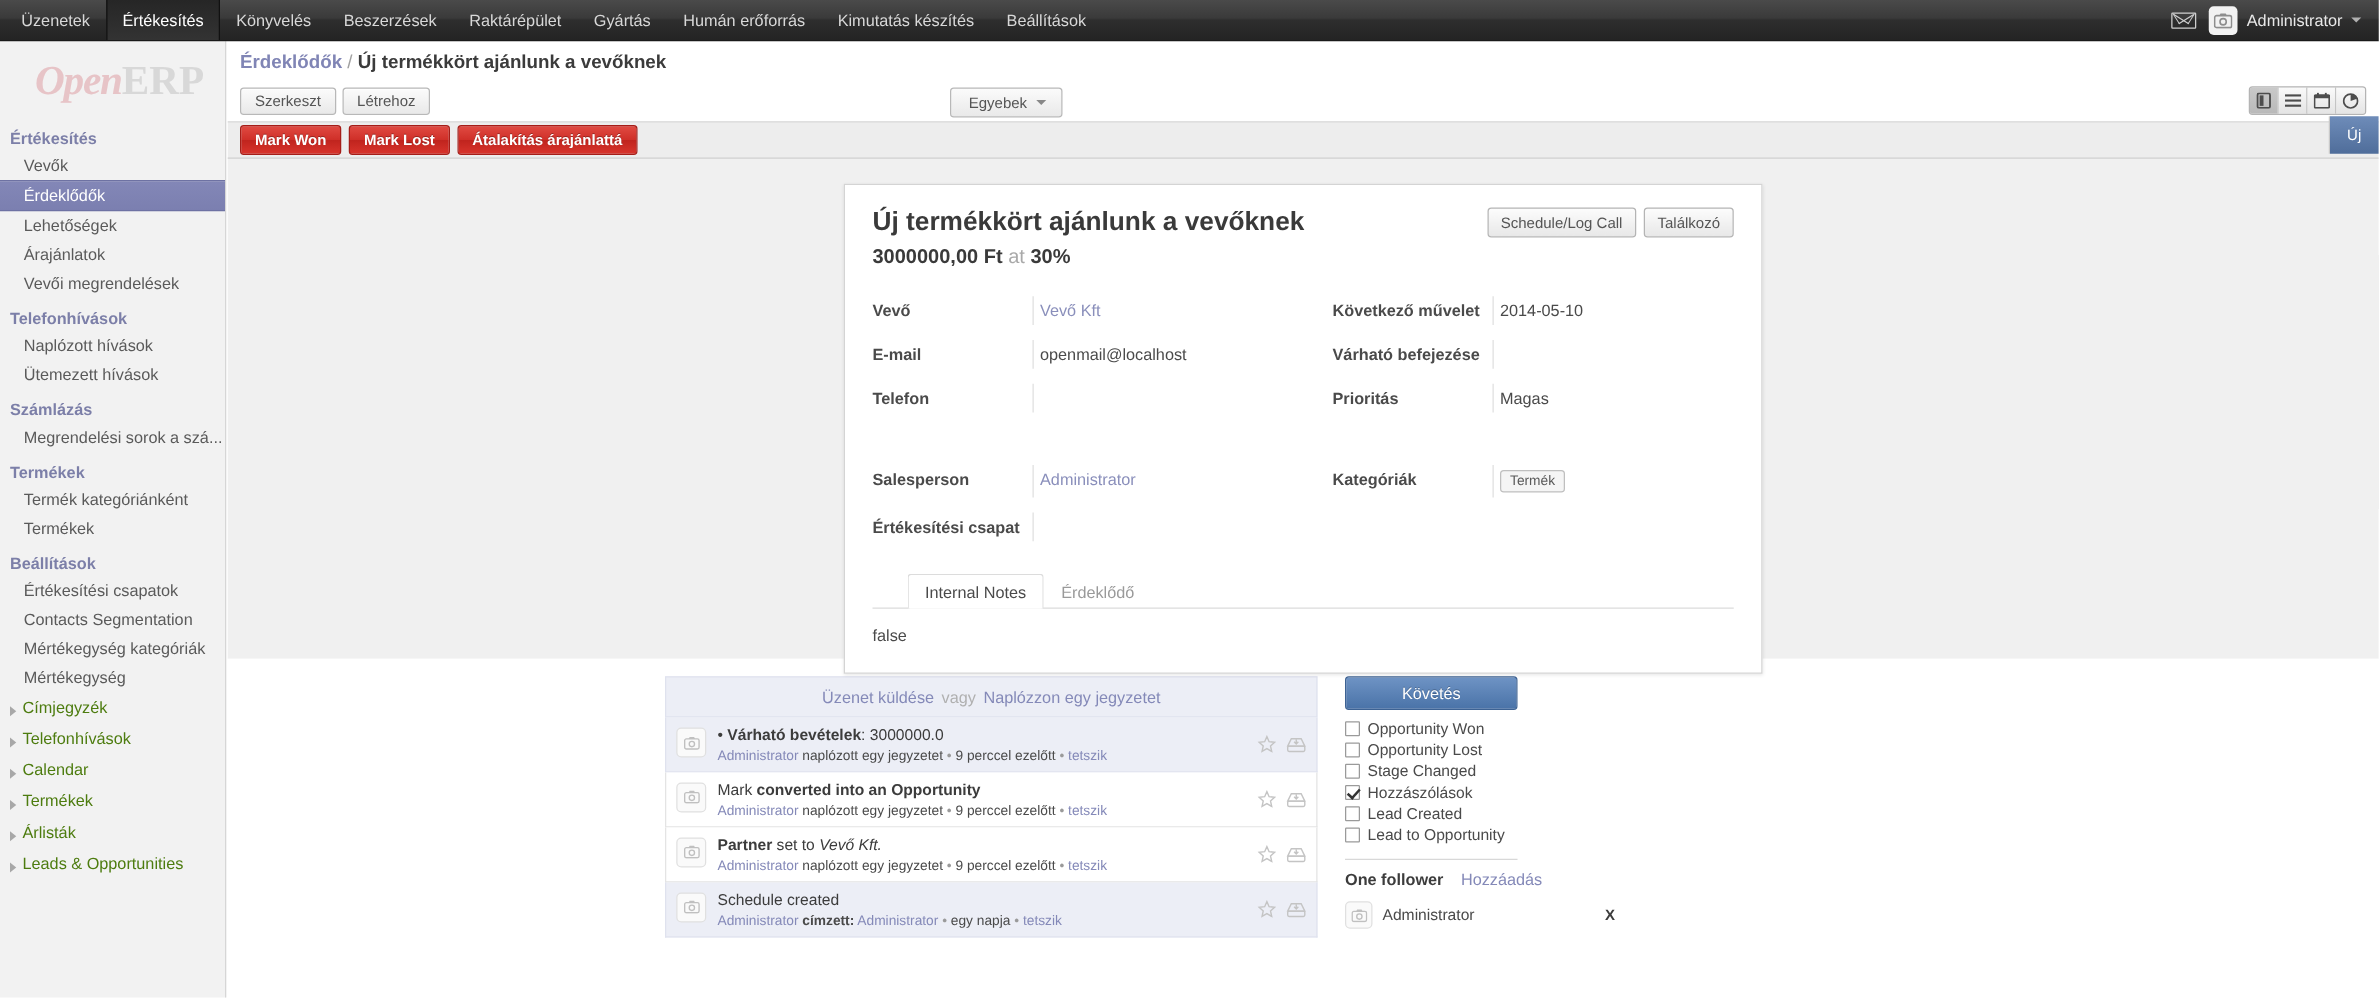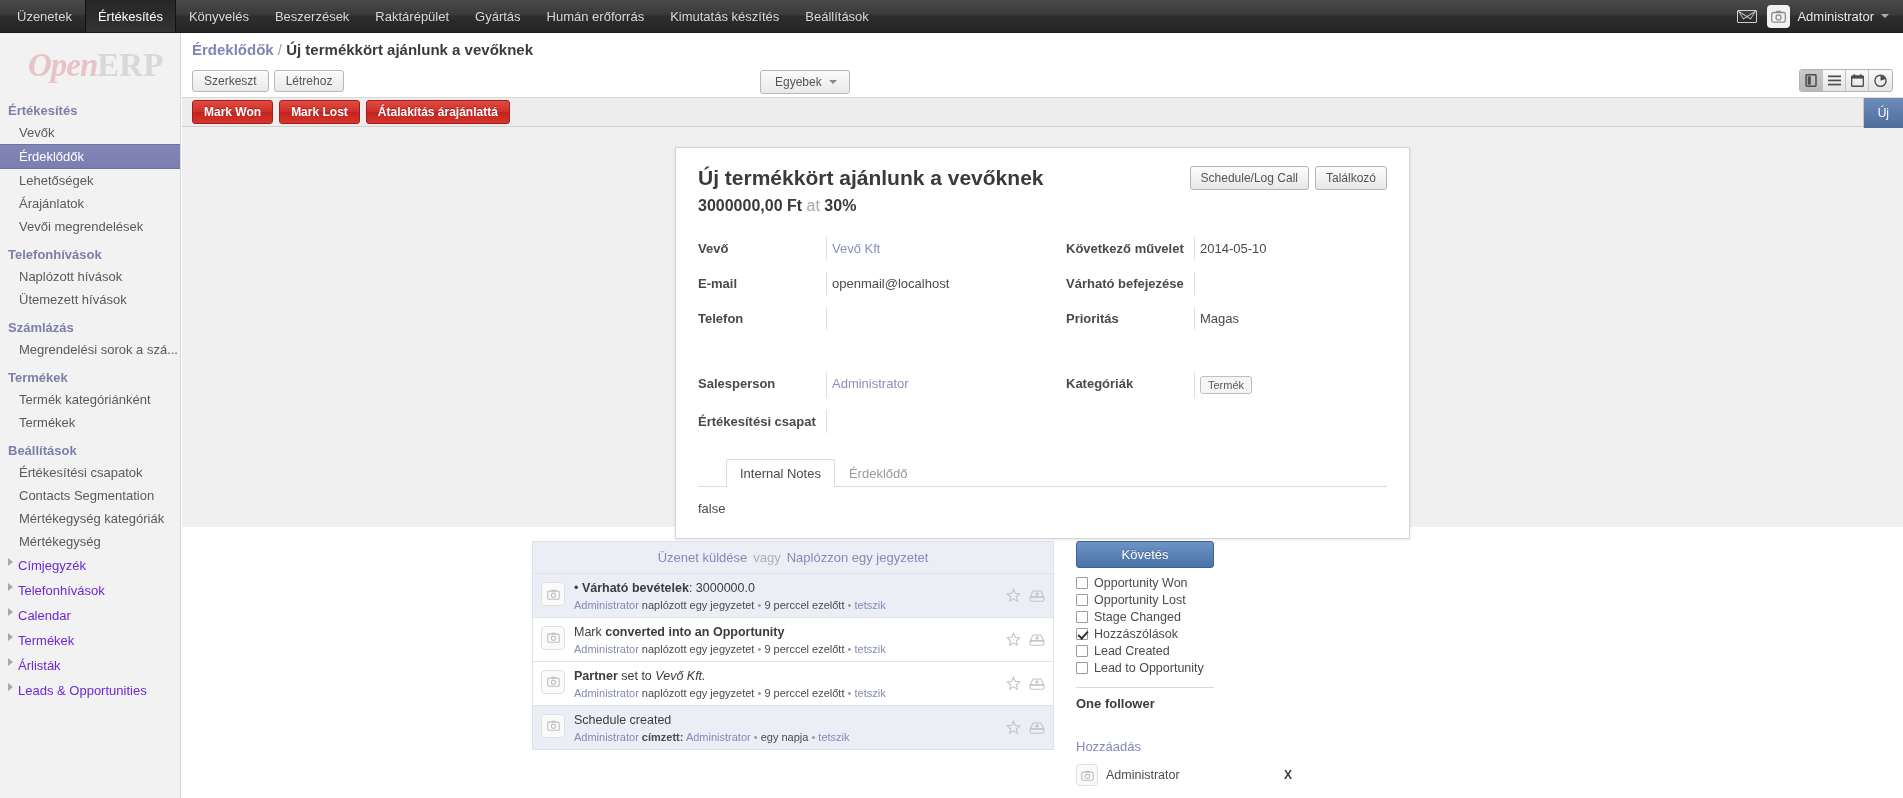--- a/index.html
+++ b/index.html
@@ -96,22 +96,22 @@
     overflow: hidden; text-overflow: ellipsis;
   }
   .nav-link.selected {
     background: linear-gradient(to bottom, #8387b7, #7b7fb0);
     color: #ffffff;
     border-top: 1px solid #6e72a3;
     border-bottom: 1px solid #6e72a3;
     padding-left: 19px;
   }
   .nav-toggle {
-    padding: 5px 0 5px 8px; font-size: 13px; color: #6d28d9;
-    cursor: pointer; display: flex; align-items: flex-start; gap: 5px;
+    padding: 5px 0 5px 8px; font-size: 13px; color: #4d7c0f;
+    cursor: pointer; display: flex; align-items: flex-end; gap: 5px;
   }
   .tri-right {
     width: 0; height: 0; border-top: 4px solid transparent;
     border-bottom: 4px solid transparent; border-left: 5px solid #a8a8a8;
     flex: none;
   }
 
   
   #content {
     position: absolute; top: 33px; left: 182px;
@@ -173,21 +173,21 @@
   }
   .btn-red {
     background: linear-gradient(to bottom, #e04a42 0%, #cf2f28 50%, #c0241e 51%, #d8342c 100%);
     border: 1px solid #a51d18; border-radius: 3px;
     color: #fff; font-size: 12px; font-weight: bold;
     padding: 4px 11px; margin-right: 6px; cursor: pointer;
     text-shadow: 0 -1px 0 rgba(0,0,0,0.3);
   }
   #stage-chip {
     position: absolute; right: 0; top: 0; height: 20px;
-    display: flex; align-items: flex-start;
+    display: flex; align-items: center;
   }
   .stage-item {
     height: 30px; display: flex; align-items: center; padding: 0 14px;
     font-size: 12px; color: #fff;
     background: linear-gradient(to bottom, #6e8cb9, #4f6d9a);
     border-left: 1px solid #c9c9c9;
     cursor: pointer;
   }
 
   
@@ -286,21 +286,21 @@
     width: 12px; height: 12px; border: 1px solid #9a9a9a;
     background: #fff; display: inline-block; flex: none;
     position: relative; border-radius: 1px;
   }
   .cbox.checked:after {
     content: ""; position: absolute; left: 3px; top: 0px;
     width: 4px; height: 8px; border: solid #333;
     border-width: 0 2px 2px 0; transform: rotate(42deg);
   }
   #follow-divider { border-top: 1px solid #d8d8d8; margin: 12px 0 8px 0; width: 138px; }
-  #follow-head { font-size: 13px; color: #3c3c3c; font-weight: bold; display: flex; align-items: flex-start; gap: 28px; flex-direction: column; }
+  #follow-head { font-size: 13px; color: #3c3c3c; font-weight: bold; display: flex; align-items: flex-end; gap: 14px; }
   #follow-head .add { color: #8489b8; font-weight: normal; cursor: pointer; }
   #follower-row { display: flex; align-items: center; gap: 8px; margin-top: 10px; }
   .f-avatar {
     width: 22px; height: 22px; border-radius: 4px;
     border: 1px solid #e0e0e0; background: #fafafa;
     display: flex; align-items: center; justify-content: center; flex: none;
   }
   .f-name { font-size: 12.5px; color: #4a4a4a; flex: 1; }
   .f-x { font-size: 12px; font-weight: bold; color: #3c3c3c; cursor: pointer; padding-right: 64px; }
   .cam { display: block; }

